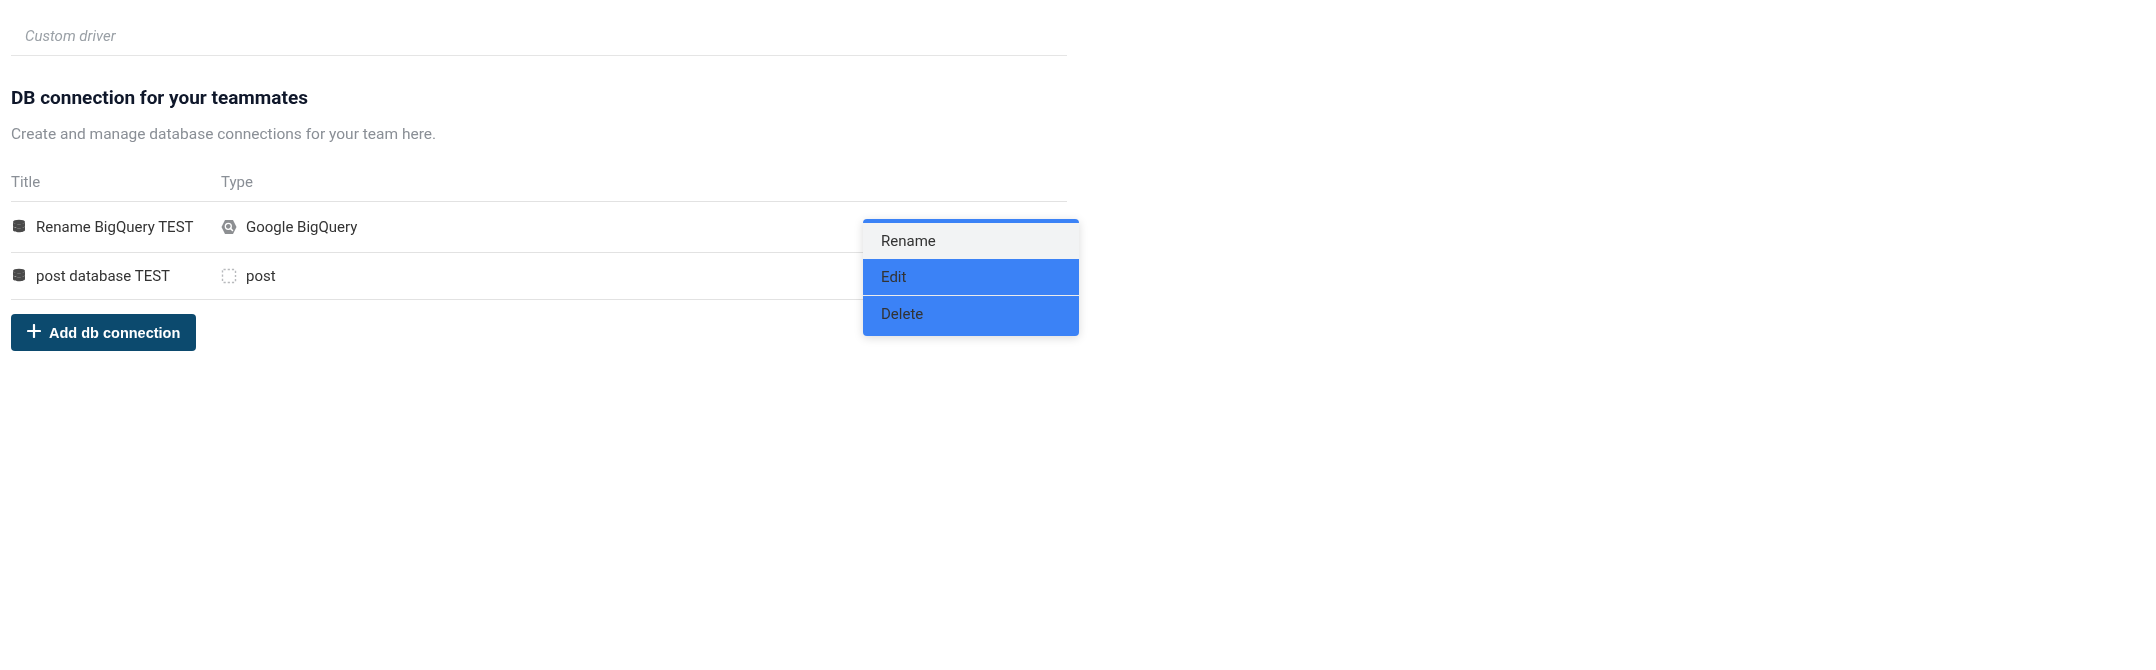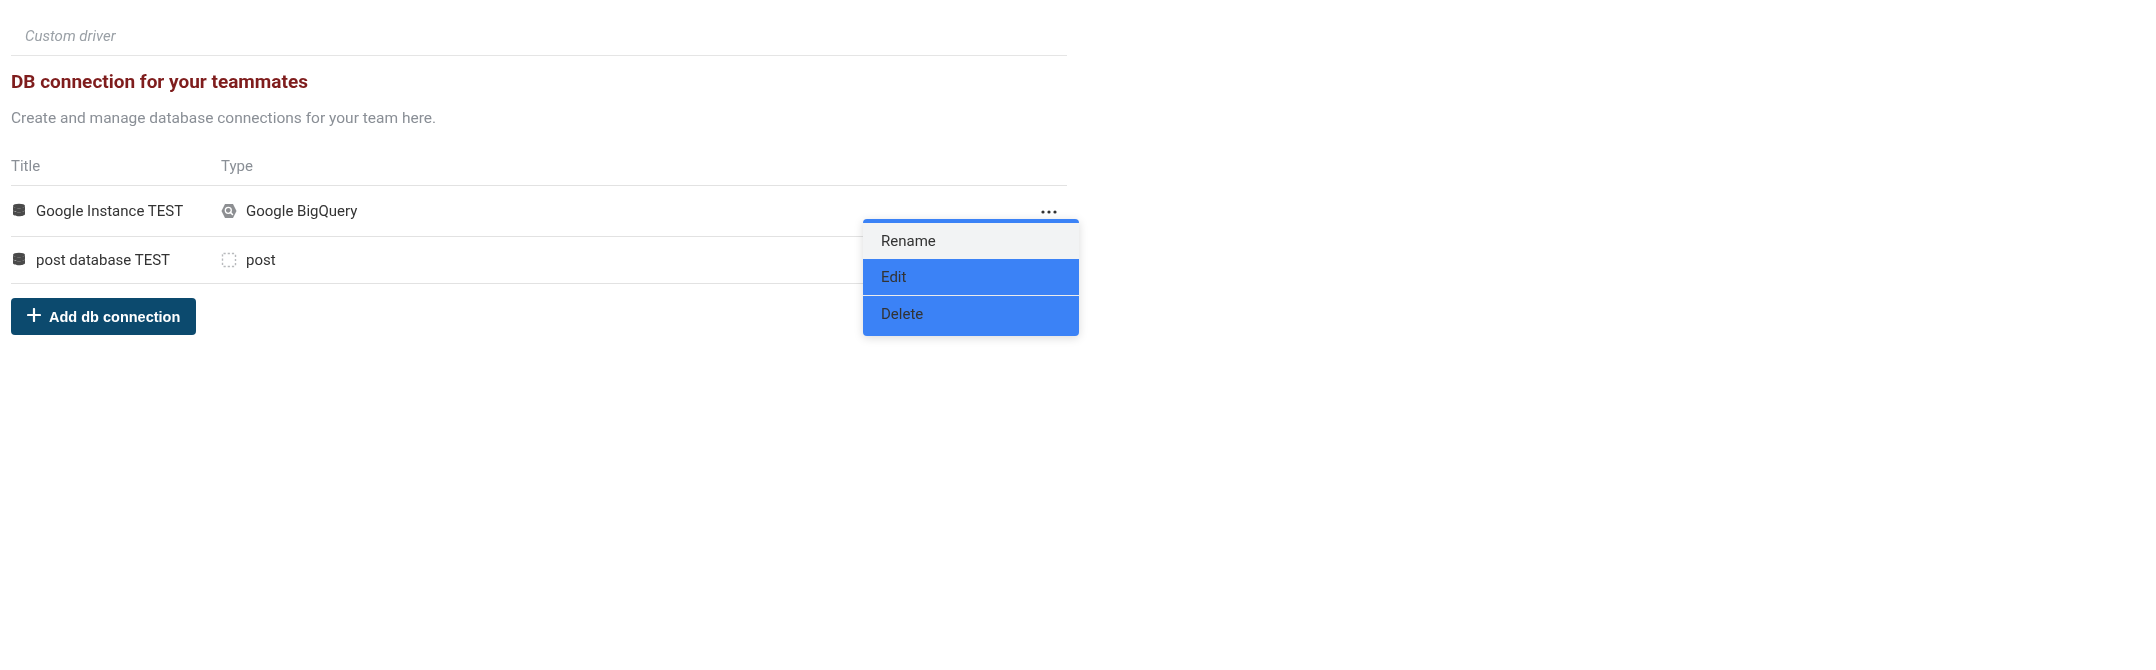--- a/index.html
+++ b/index.html
@@ -28,22 +28,22 @@
   .tab.active {
     color: #333333;
     border-bottom: 3px solid #3b82c4;
     margin-bottom: -1px;
   }
   .tab + .tab { margin-left: 20px; }
 
   .section-title {
     font-size: 19px;
     font-weight: 700;
-    margin: 14px 0 6px 0;
-    color: #7f1d1d;
+    margin: 30px 0 6px 0;
+    color: #0f172a;
   }
   .section-sub {
     font-size: 15.5px;
     color: #8a8f96;
     margin: 16px 0 24px 0;
   }
 
   .table {
     width: 100%;
     border-collapse: collapse;
@@ -154,21 +154,21 @@
         <td>
           <div class="cell-with-icon">
             <span class="icon-slot">
               <svg viewBox="0 0 16 16">
                 <ellipse cx="8" cy="3" rx="6" ry="2.3" fill="#4a4a4a"></ellipse>
                 <path d="M2 3v4c0 1.27 2.69 2.3 6 2.3s6-1.03 6-2.3V3" fill="none" stroke="#4a4a4a" stroke-width="0"></path>
                 <path d="M2 3v4c0 1.27 2.69 2.3 6 2.3s6-1.03 6-2.3V3c0 1.27-2.69 2.3-6 2.3S2 4.27 2 3z" fill="#4a4a4a"></path>
                 <path d="M2 7v4c0 1.27 2.69 2.3 6 2.3s6-1.03 6-2.3V7c0 1.27-2.69 2.3-6 2.3S2 8.27 2 7z" fill="#4a4a4a"></path>
               </svg>
             </span>
-            <span>Google Instance TEST</span>
+            <span>Rename BigQuery TEST</span>
           </div>
         </td>
         <td>
           <div class="cell-with-icon">
             <span class="icon-slot">
               <svg viewBox="0 0 16 16">
                 <polygon points="4,1 12,1 15.5,8 12,15 4,15 0.5,8" fill="#8d8f92"></polygon>
                 <circle cx="7.3" cy="7.3" r="3" fill="none" stroke="#ffffff" stroke-width="1.3"></circle>
                 <line x1="9.4" y1="9.4" x2="11.5" y2="11.5" stroke="#ffffff" stroke-width="1.5" stroke-linecap="round"></line>
               </svg>

